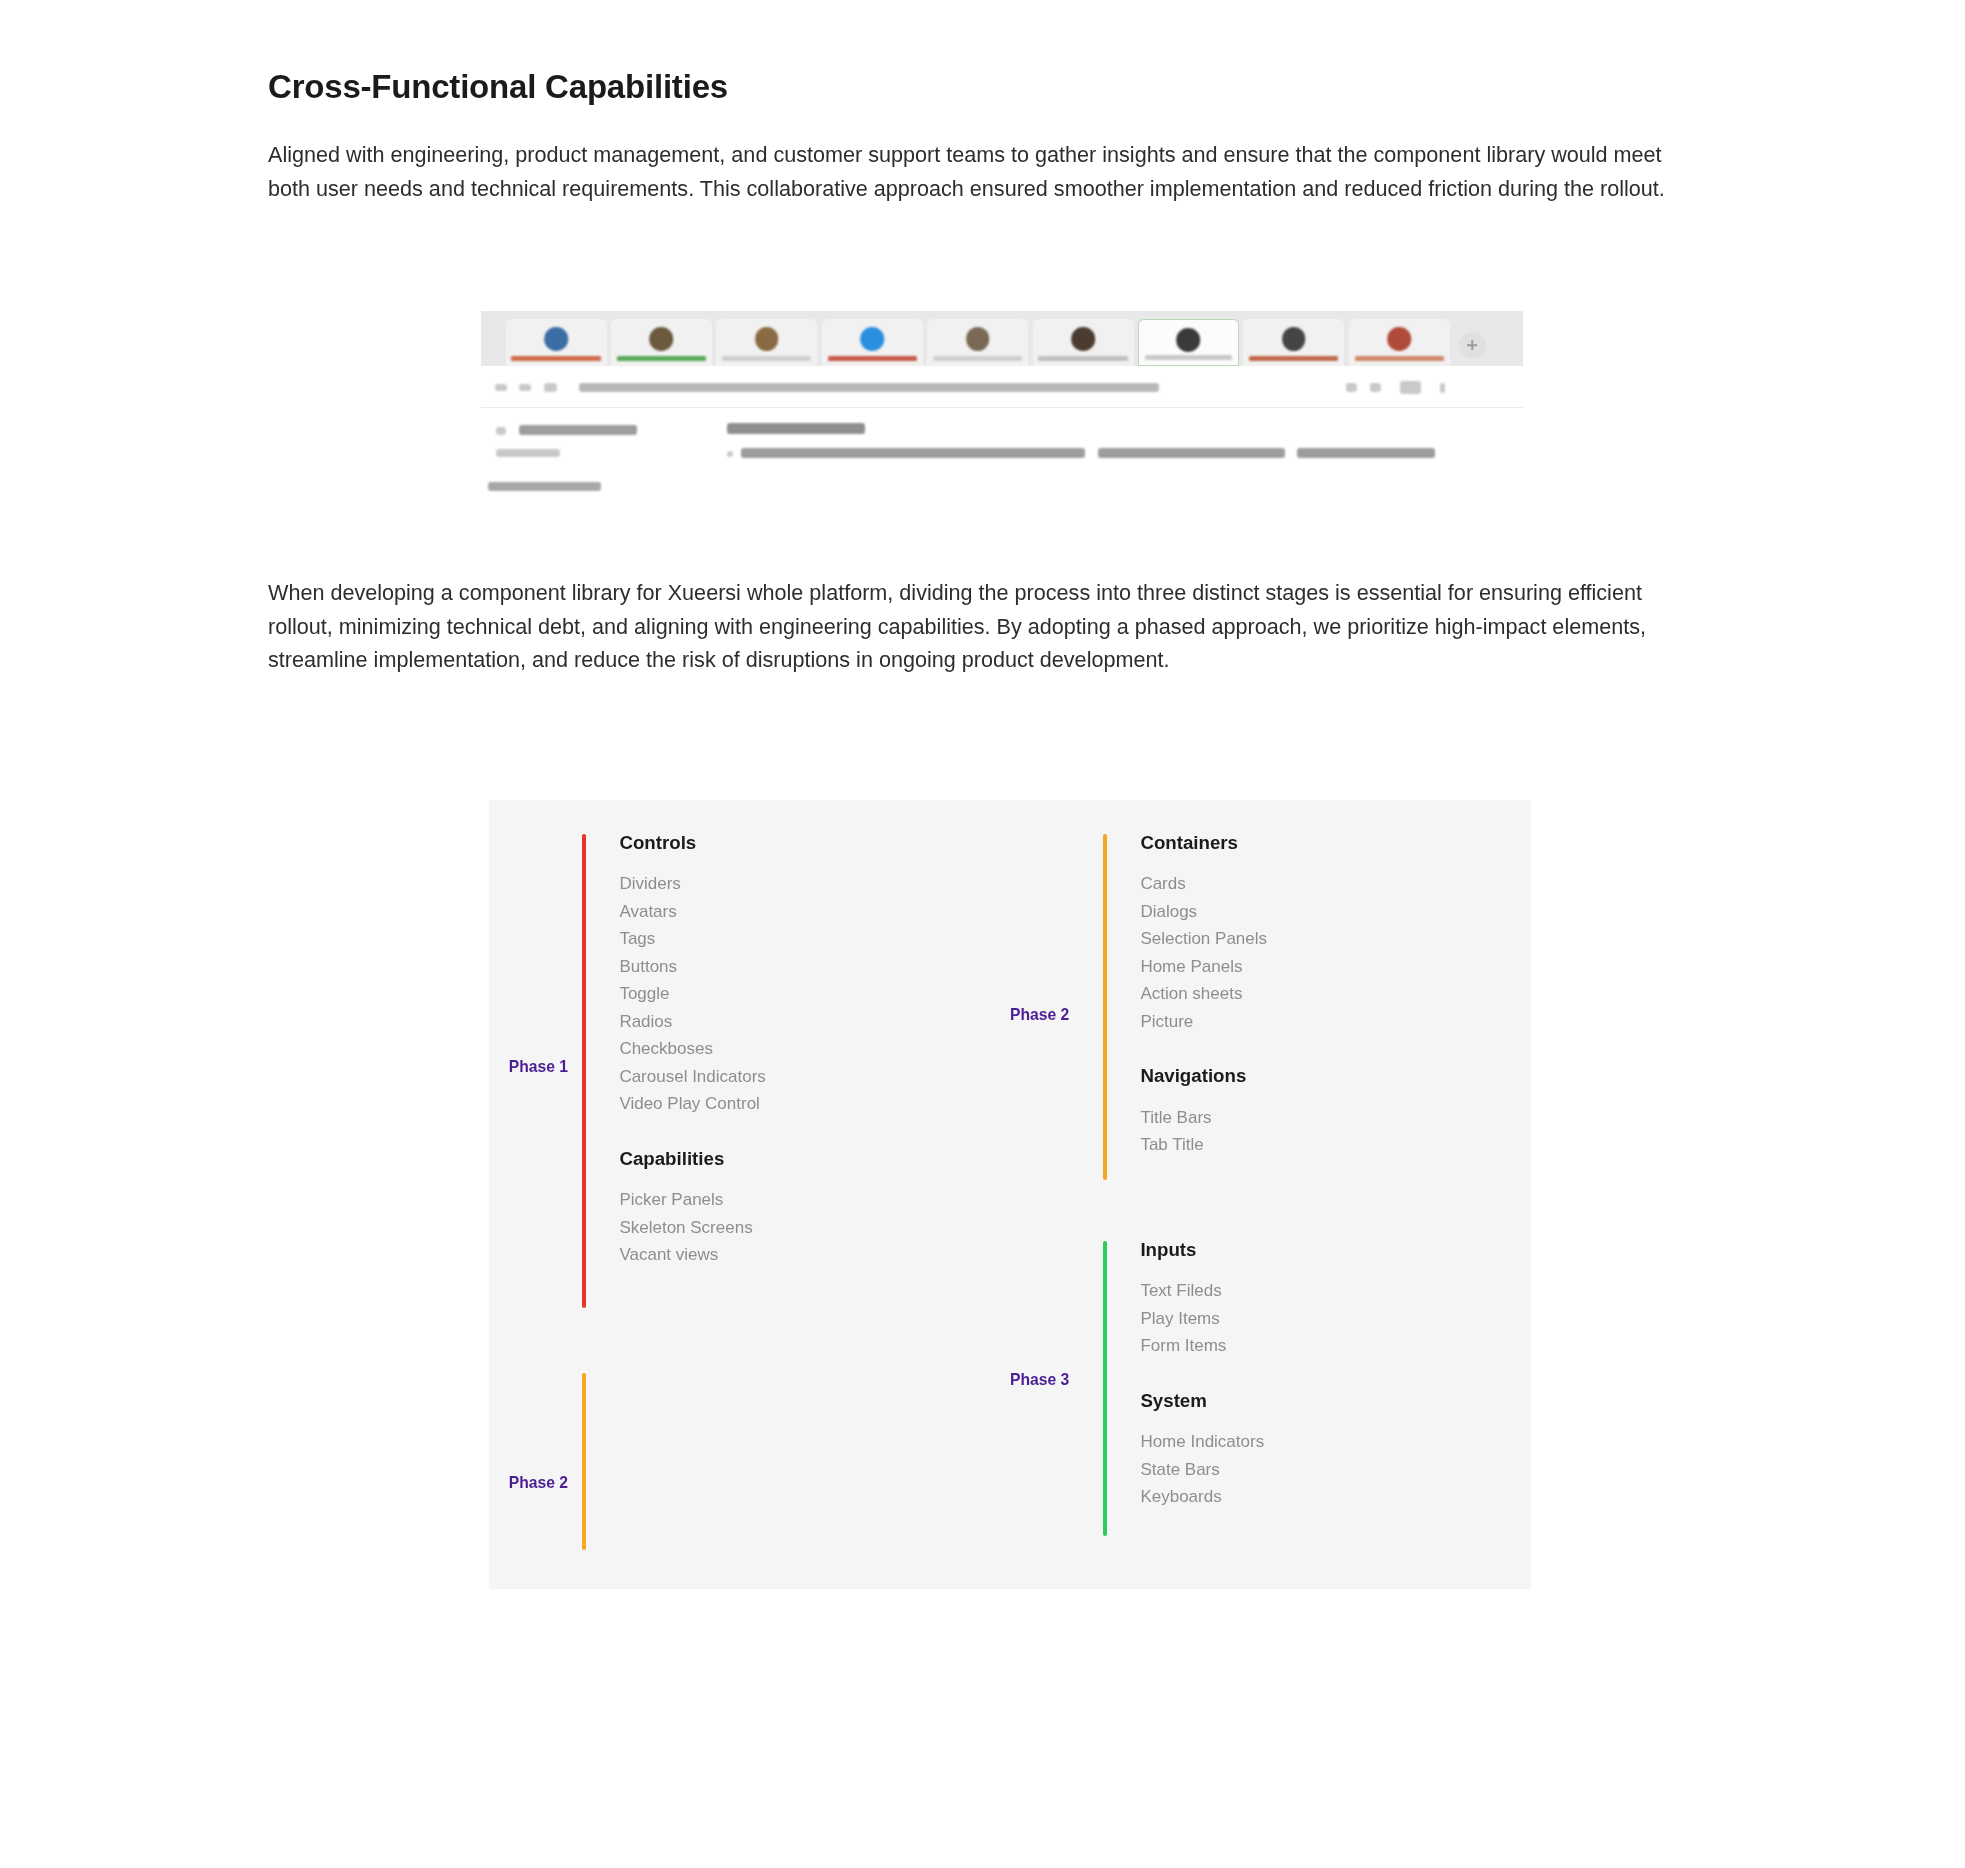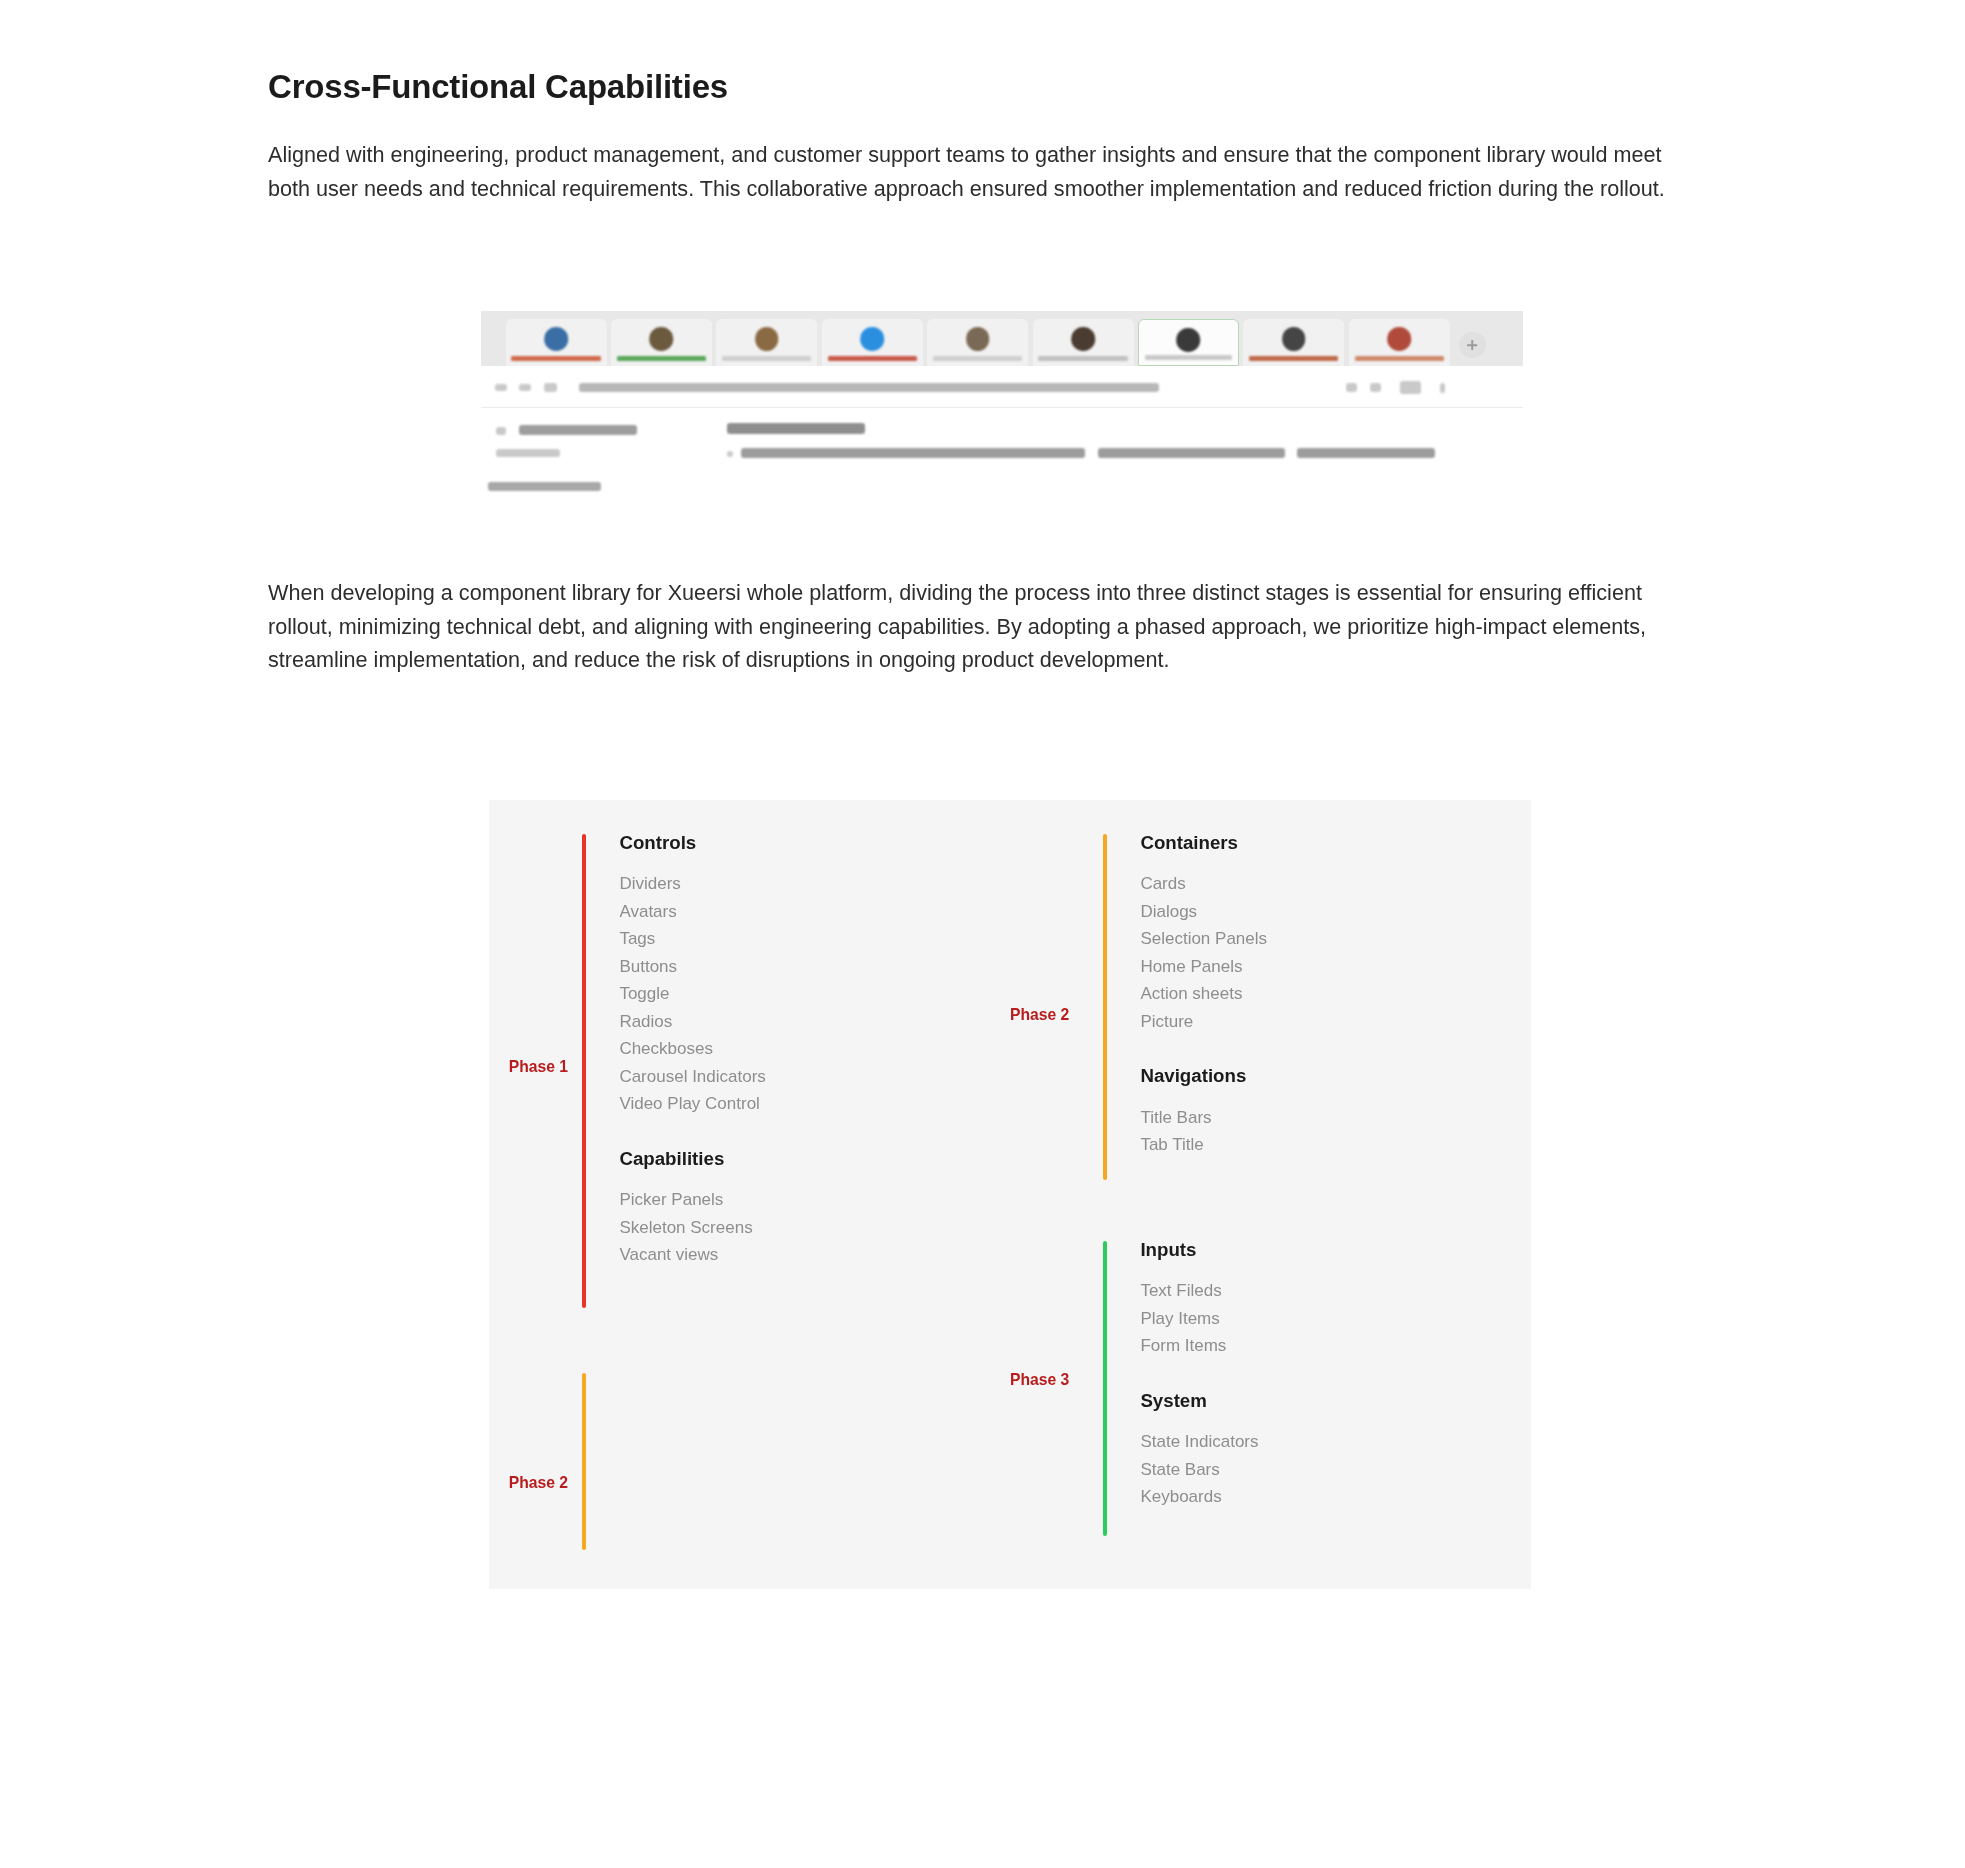--- a/index.html
+++ b/index.html
@@ -154,21 +154,21 @@
     box-sizing: border-box;
     position: relative;
   }
   .diagram-inner {
     position: relative;
     display: flex;
   }
   .phase-label {
     font-size: 15.7px;
     font-weight: bold;
-    color: #b91c1c;
+    color: #4c1d95;
     white-space: nowrap;
     position: absolute;
   }
   .bar {
     width: 4.4px;
     border-radius: 2px;
     flex: 0 0 auto;
   }
   .bar.red { background: #e8342a; }
   .bar.orange { background: #f5a623; }
@@ -340,21 +340,21 @@
             <div class="group-text">
               <div class="block">
                 <div class="group-title">Inputs</div>
                 <div class="group-item">Text Fileds</div>
                 <div class="group-item">Play Items</div>
                 <div class="group-item">Form Items</div>
               </div>
               <div class="spacer-sm"></div>
               <div class="block">
                 <div class="group-title">System</div>
-                <div class="group-item">State Indicators</div>
+                <div class="group-item">Home Indicators</div>
                 <div class="group-item">State Bars</div>
                 <div class="group-item">Keyboards</div>
               </div>
             </div>
           </div>
 
         </div>
 
       </div>
     </div>

